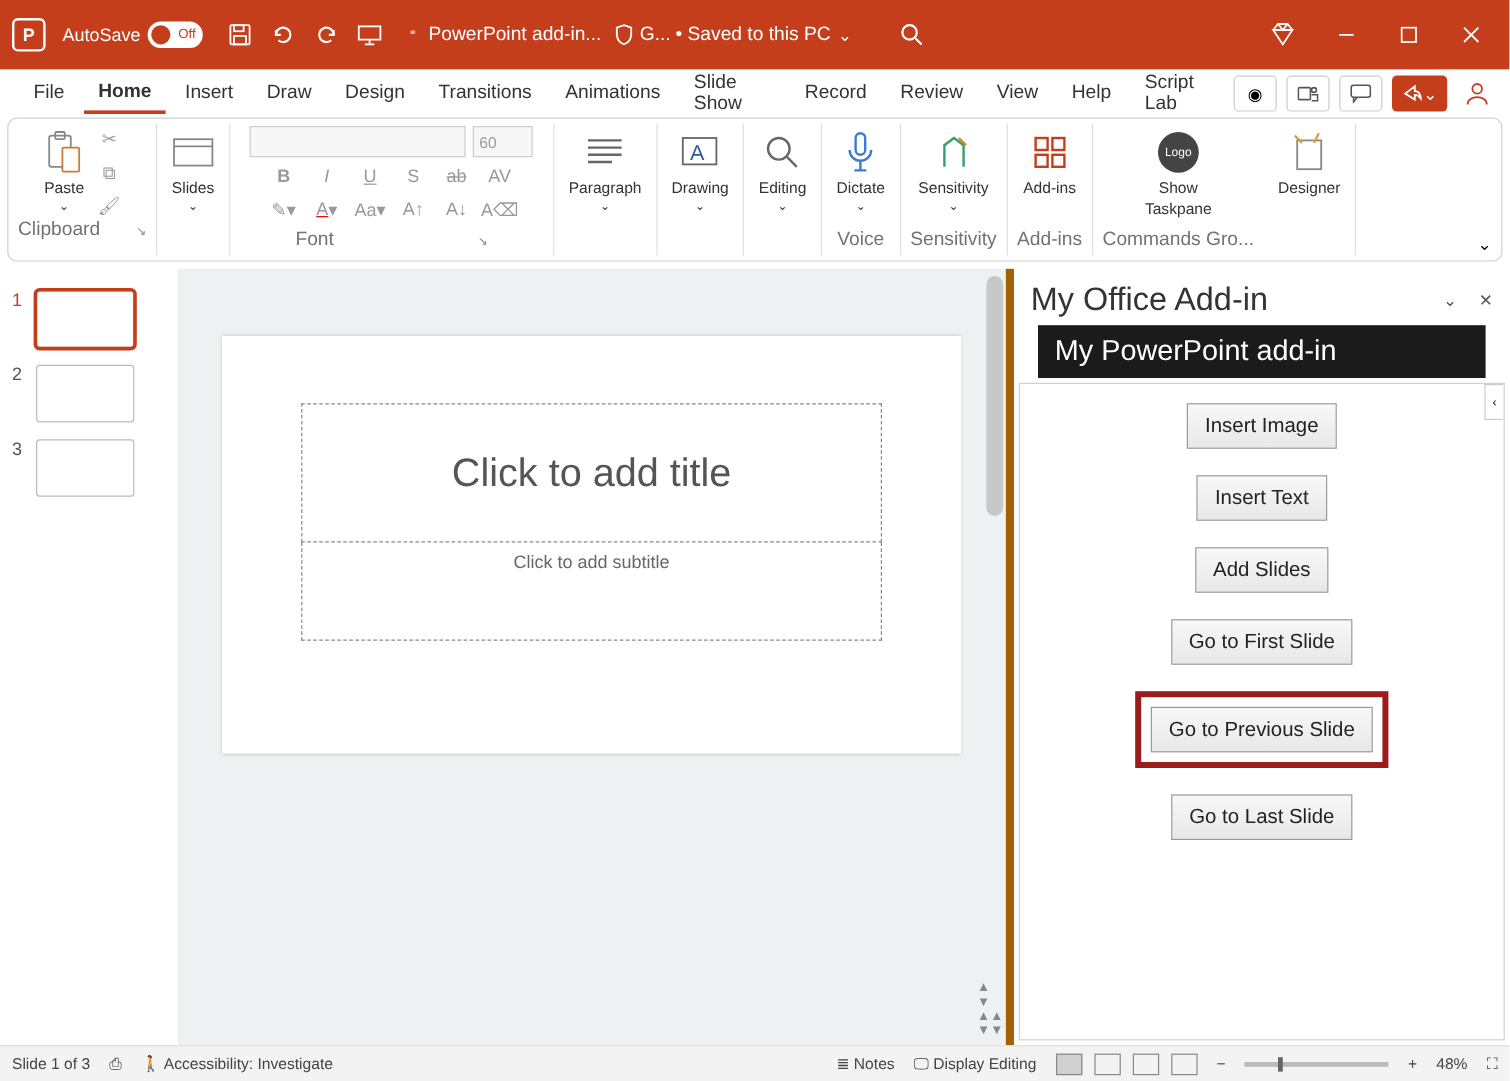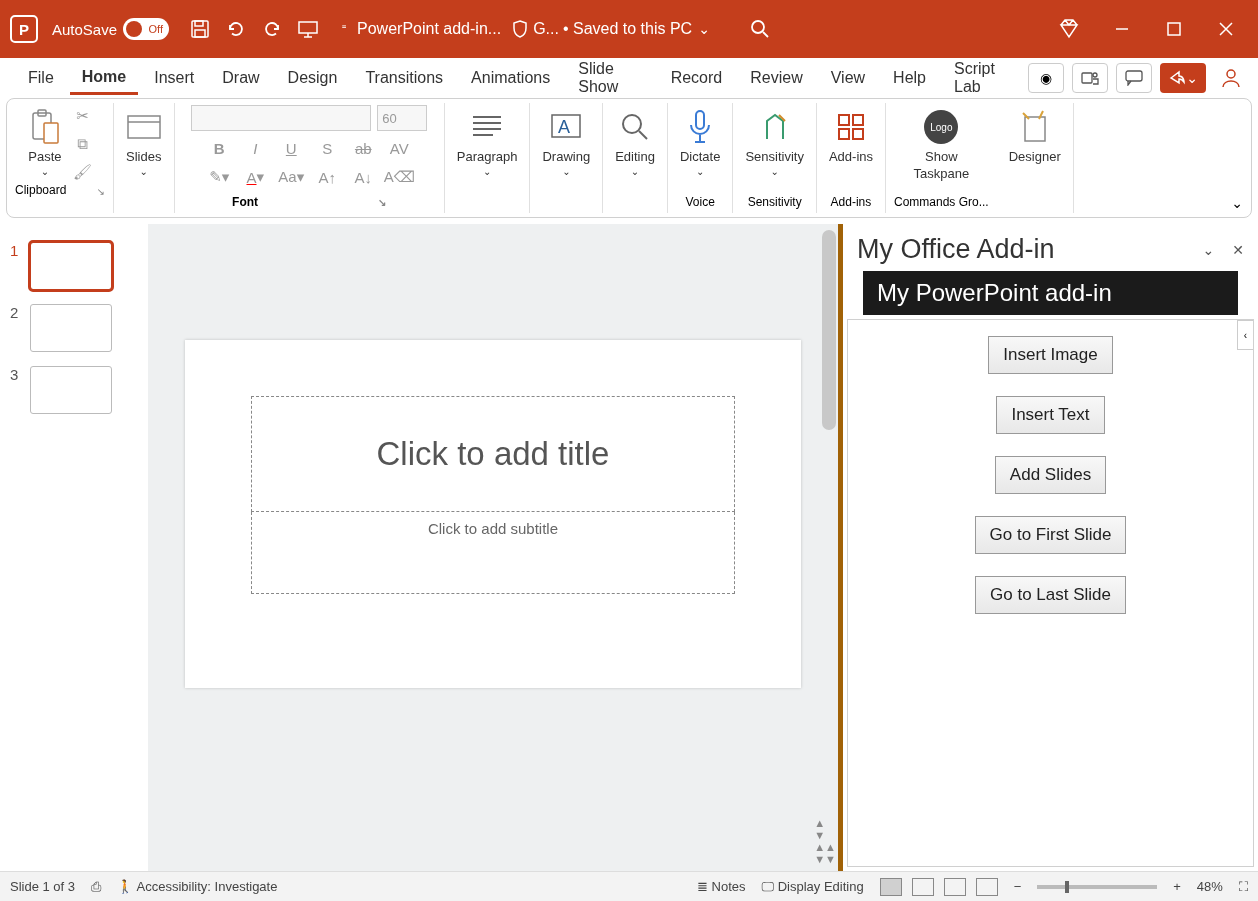--- a/index.html
+++ b/index.html
@@ -25,48 +25,48 @@
 .rtab { padding: 6px 12px; font-size: 16px; color: #333; cursor: pointer; }
 .rtab.active { font-weight: 600; border-bottom: 3px solid #c43e1c; }
 .ribbon-right { margin-left: auto; display: flex; align-items:center; gap: 8px; }
 .ribbon-btn-sm { border:1px solid #ccc; border-radius:4px; width:36px; height:30px; display:flex; align-items:center; justify-content:center; }
 .share-btn { background:#c43e1c; color:#fff; border:none; width:46px; }
 
 
 .ribbon-body { height: 120px; border: 1px solid #d0d0d0; border-radius: 8px; margin: 0 6px 6px 6px; display: flex; padding: 4px 0; position: relative; }
 .rgroup { display: flex; flex-direction: column; align-items:center; justify-content: space-between; padding: 2px 8px 2px 8px; border-right: 1px solid #e0e0e0; }
 .rgroup:last-of-type { border-right: none; }
-.rgroup-label { font-size: 12px; color: #000000; margin-top: auto; padding-bottom: 2px;}
+.rgroup-label { font-size: 16px; color: #737373; margin-top: auto; padding-bottom: 2px;}
 .rbig-btn { display:flex; flex-direction:column; align-items:center; gap:2px; font-size:13px; color:#333; padding: 2px 4px;}
 .rbig-icon { height: 40px; display:flex; align-items:center; justify-content:center; }
 .font-row { display:flex; align-items:center; gap:6px; }
 .font-combo { border:1px solid #ccc; height:26px; width:180px; background:#f7f7f7; }
 .font-size { border:1px solid #ccc; height:26px; width:50px; background:#f7f7f7; display:flex; align-items:center; padding:0 4px; color:#999; font-size:13px; }
 .font-btn { width:26px; height:22px; color:#999; display:flex; align-items:center; justify-content:center; font-size:15px; }
 .clip-side { display:flex; flex-direction:column; gap:6px; }
 .collapse-ribbon { position:absolute; right:8px; bottom:6px; }
 
 
 .main { flex:1; display:flex; min-height:0; }
 .thumb-panel { width: 148px; background:#fff; padding-top: 14px; }
 .thumb-row { display:flex; gap:8px; align-items:flex-start; padding: 4px 10px 10px 10px; }
 .thumb-num { width:12px; font-size:15px; color:#555; }
 .thumb-row.active .thumb-num { color:#c43e1c; }
 .thumb { width: 82px; height: 48px; border:1px solid #bbb; border-radius:3px; background:#fff; }
 .thumb-row.active .thumb { outline: 3px solid #c43e1c; outline-offset:-1px; }
 
-.canvas-area { flex:1; background:#eef0f1; position:relative; display:flex; align-items:flex-start; justify-content:center; padding-top: 116px; }
+.canvas-area { flex:1; background:#eef0f1; position:relative; display:flex; align-items:flex-start; justify-content:center; padding-top: 56px; }
 .canvas-area .scrollbar-v { position:absolute; right:2px; top:6px; width:14px; height:200px; background:#c8c8c8; border-radius:7px;}
 .slide { width: 616px; height: 348px; background:#fff; box-shadow: 0 0 3px rgba(0,0,0,.2); padding: 56px 66px; }
 .title-ph { border:1px dashed #888; height: 116px; display:flex; align-items:center; justify-content:center; font-size:33px; color:#555; }
 .sub-ph { border:1px dashed #888; border-top:none; height: 82px; display:flex; align-items:flex-start; justify-content:center; padding-top:8px; font-size:15px; color:#666; }
 .nav-arrows { position:absolute; right:2px; bottom:6px; display:flex; flex-direction:column; gap:2px; color:#888; font-size:11px; }
 
 
-.taskpane { width: 420px; border-left:5px solid #a16207; display:flex; flex-direction:column; background:#fff; }
+.taskpane { width: 420px; border-left:7px solid #a16207; display:flex; flex-direction:column; background:#fff; }
 .tp-header { display:flex; align-items:center; justify-content:space-between; padding: 10px 14px 6px 14px; }
 .tp-title { font-size: 27px; color:#333; }
 .tp-header-icons { display:flex; gap:18px; color:#555; }
 .tp-black { background:#1b1b1b; color:#fff; font-size:24px; padding: 8px 14px; margin: 0 20px; }
 .tp-body { flex:1; display:flex; flex-direction:column; align-items:center; gap: 22px; padding: 16px 0; position:relative; border:1px solid #d0d0d0; margin:4px; overflow:auto;}
 .tp-expand { position:absolute; right:0; top:0; width:16px; height:30px; border:1px solid #ccc; border-right:none; display:flex; align-items:center; justify-content:center; font-size:10px;}
 .addin-btn { background: linear-gradient(#f8f8f8,#e8e8e8); border:1px solid #999; padding: 8px 14px; font-size:17px; color:#222; cursor:pointer; }
 .highlight-box { border: 5px solid #9a1c1c; padding: 8px; }
 
 
@@ -265,21 +265,21 @@
       <div class="font-btn">AV</div>
     </div>
     <div class="font-row" style="gap:10px;">
       <div class="font-btn">✎▾</div>
       <div class="font-btn"><u style="text-decoration-color:red;">A</u>▾</div>
       <div class="font-btn">Aa▾</div>
       <div class="font-btn">A↑</div>
       <div class="font-btn">A↓</div>
       <div class="font-btn">A⌫</div>
     </div>
-    <div style="display:flex; align-items:center; gap:120px;font-weight:bold;">
+    <div style="display:flex; align-items:center; gap:120px;">
         <span class="rgroup-label">Font</span>
         <span style="font-size:10px;color:#888;">↘</span>
       </div>
   </div>
 
   <div class="rgroup">
       <div class="rbig-btn">
         <div class="rbig-icon">
           <svg width="36" height="28" viewBox="0 0 36 28" stroke="#666" stroke-width="2">
             <line x1="4" y1="4" x2="32" y2="4"></line>
@@ -421,20 +421,23 @@
         <span>✕</span>
       </div>
     </div>
     <div class="tp-black">My PowerPoint add-in</div>
     <div class="tp-body">
       <div class="tp-expand">‹</div>
       <button class="addin-btn">Insert Image</button>
       <button class="addin-btn">Insert Text</button>
       <button class="addin-btn">Add Slides</button>
       <button class="addin-btn">Go to First Slide</button>
+      <div class="highlight-box">
+        <button class="addin-btn">Go to Previous Slide</button>
+      </div>
       <button class="addin-btn">Go to Last Slide</button>
 
     </div>
   </div>
 </div>
 
 <div class="statusbar">
   <span>Slide 1 of 3</span>
   <span>⎙</span>
   <span>🚶 <span>Accessibility: Investigate</span></span>

